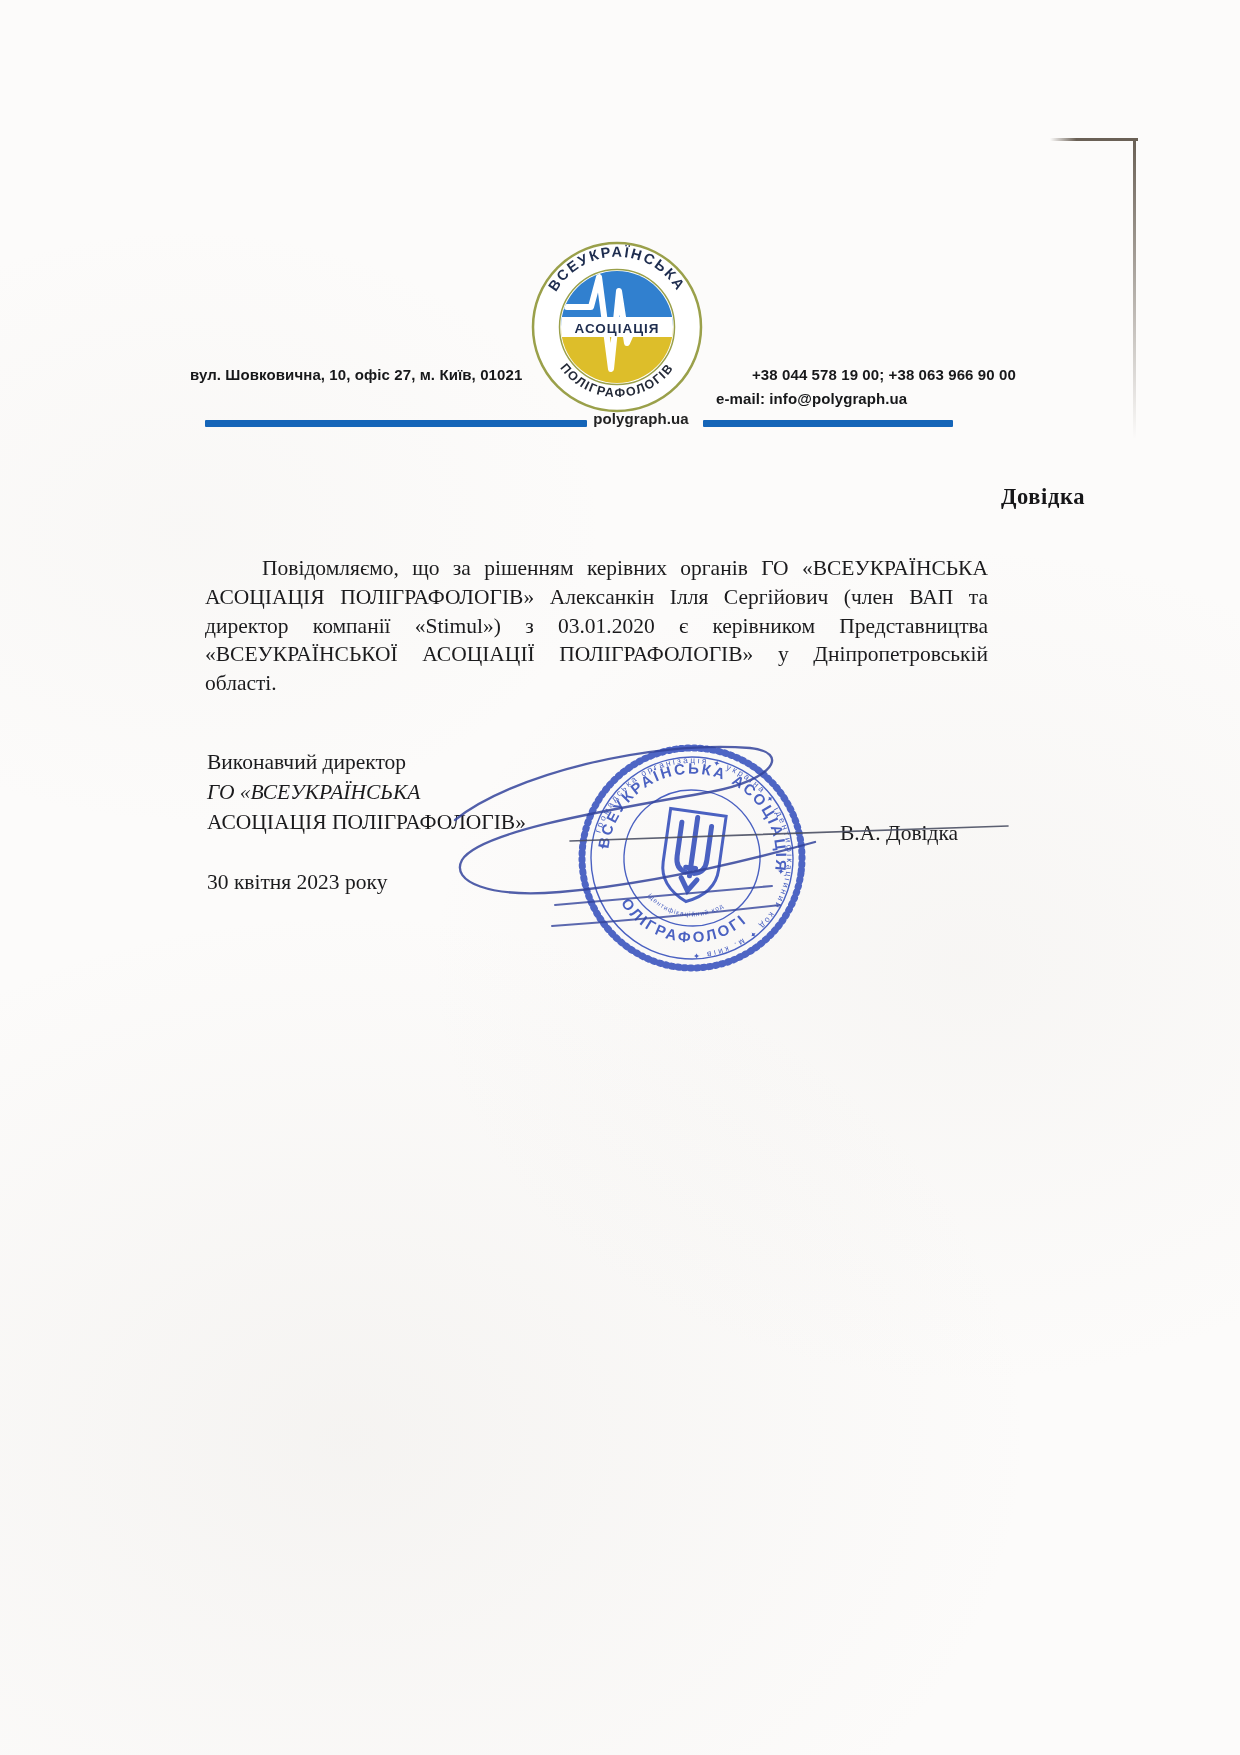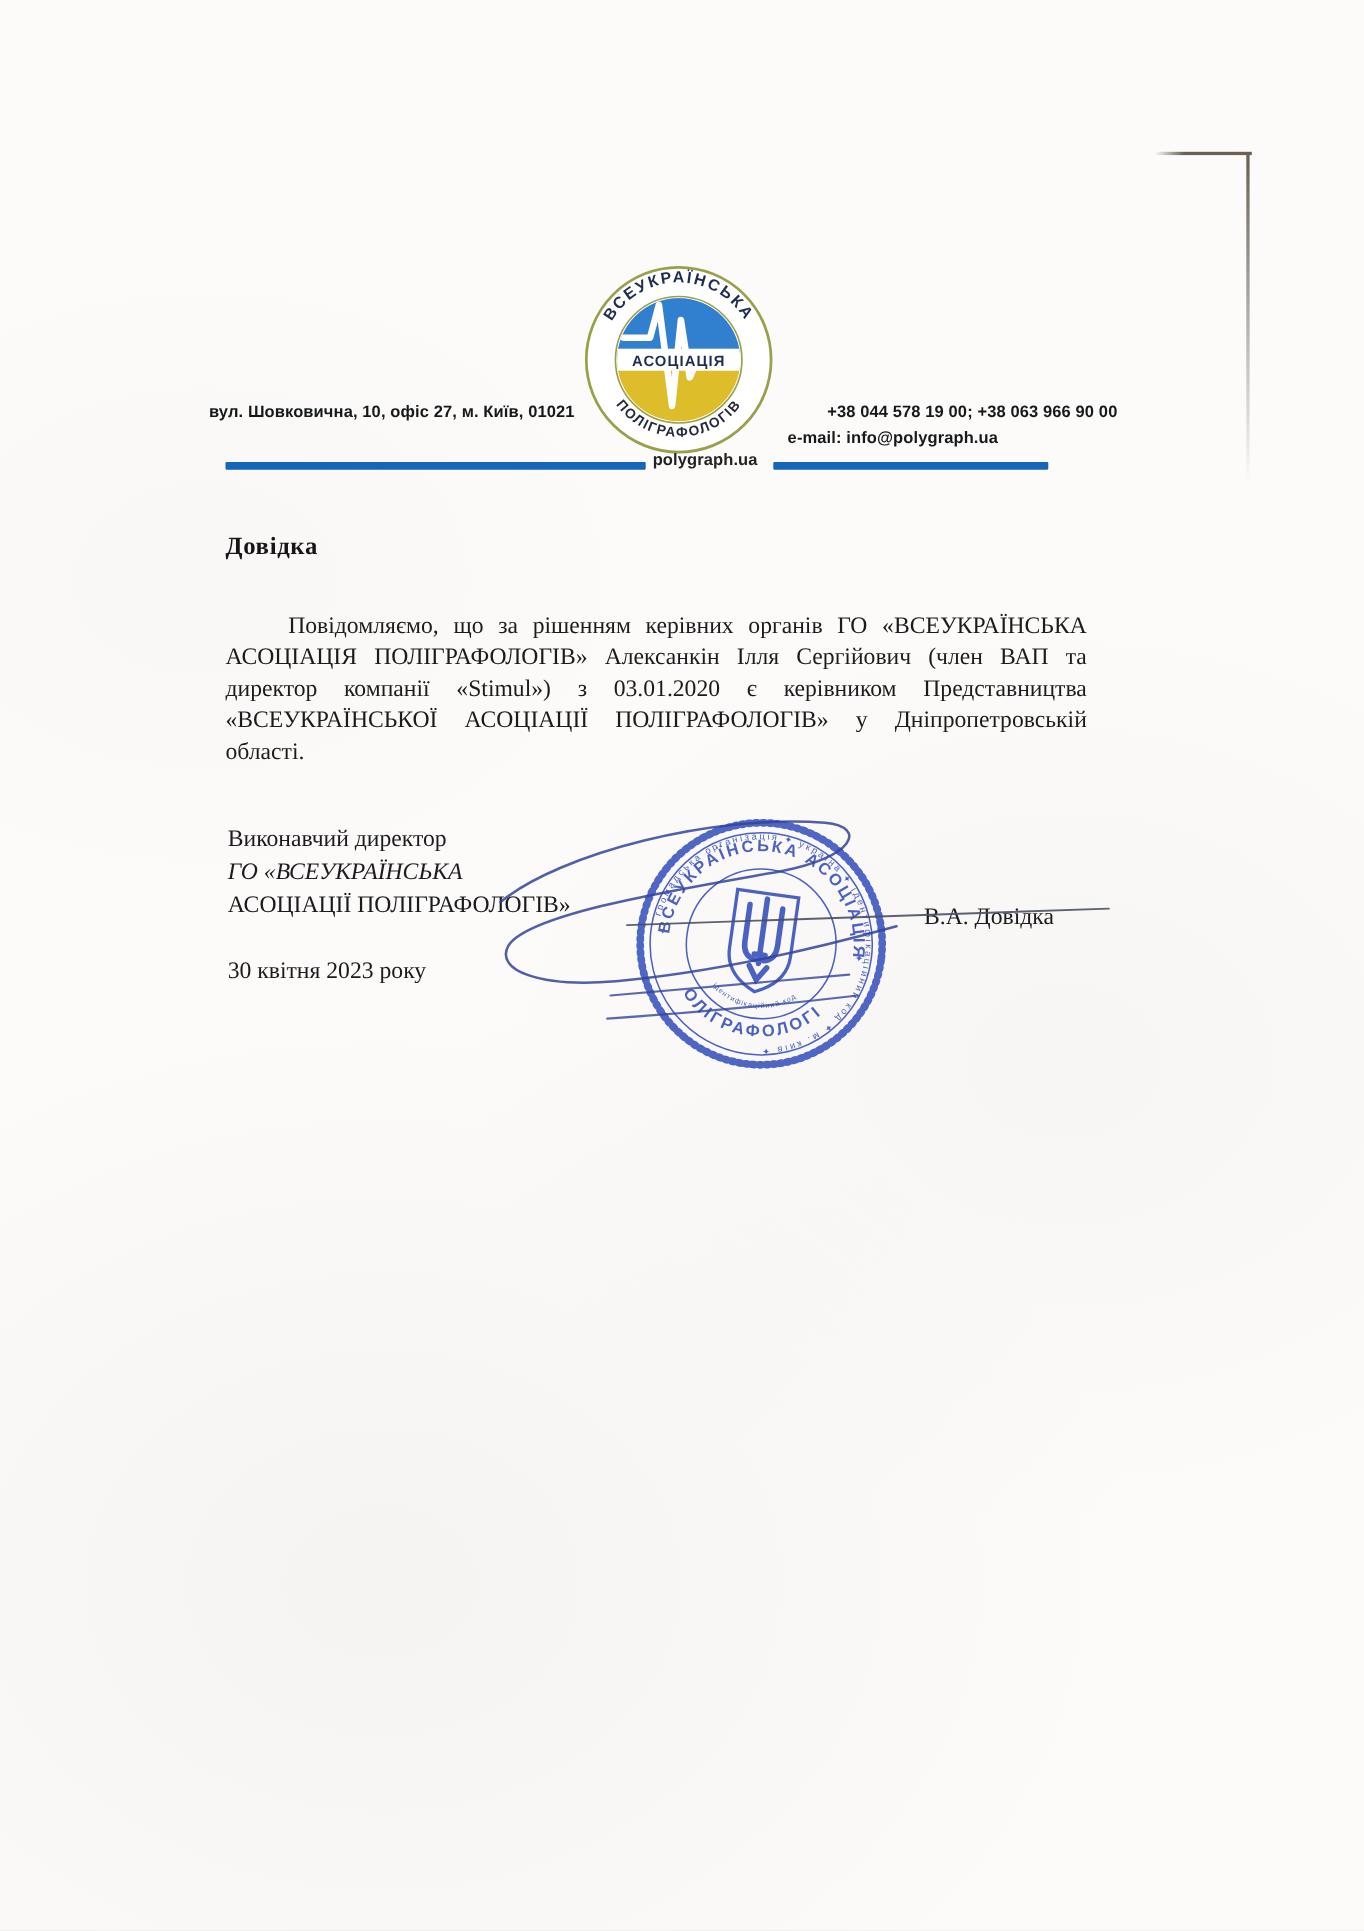--- a/index.html
+++ b/index.html
@@ -7,21 +7,21 @@
     position:relative;width:1240px;height:1755px;margin:0 auto;overflow:hidden;
     background:
       radial-gradient(1100px 850px at 28% 82%, rgba(203,198,190,.14), transparent 62%),
       radial-gradient(900px 700px at 78% 55%, rgba(203,198,190,.10), transparent 60%),
       radial-gradient(700px 500px at 15% 30%, rgba(210,206,198,.08), transparent 60%),
       #fcfbfa;
     font-family:"Liberation Sans",sans-serif;color:#1d1d1f;
   }
   .abs{position:absolute;}
   .hdr-text{position:absolute;font-weight:700;font-size:15px;color:#17181a;letter-spacing:.1px;white-space:nowrap;}
-  .doc-title{position:absolute;left:205px;top:484px;width:880px;text-align:left;
+  .doc-title{position:absolute;left:205px;top:484px;width:880px;text-align:right;
     font-family:"Liberation Serif",serif;font-weight:700;font-size:22.5px;letter-spacing:.6px;color:#161618;}
   .paragraph{position:absolute;left:205px;top:554px;width:783px;
     font-family:"Liberation Serif",serif;font-size:21.5px;line-height:28.8px;
     text-align:justify;text-indent:57px;word-spacing:2.6px;color:#1b1b1d;}
   .sig-line{position:absolute;left:207px;font-family:"Liberation Serif",serif;font-size:21.5px;color:#1b1b1d;white-space:nowrap;}
   .sig-name{position:absolute;left:840px;top:821px;font-family:"Liberation Serif",serif;font-size:21.5px;color:#1b1b1d;white-space:nowrap;}
   .rule{position:absolute;height:7px;border-radius:1px;}
   .corner-h{position:absolute;left:1050px;top:138px;width:88px;height:3px;
     background:linear-gradient(to right, rgba(106,96,85,0), #6a6055 30%);}
   .corner-v{position:absolute;left:1133px;top:139px;width:3px;height:300px;
@@ -71,21 +71,21 @@
   <div class="rule" style="left:205px;top:420px;width:382px;background:#1565b8;"></div>
   <div class="hdr-text" style="left:576px;top:410px;width:130px;text-align:center;color:#222;">polygraph.ua</div>
   <div class="rule" style="left:703px;top:420px;width:250px;background:#1565b8;"></div>
 
   <div class="doc-title">Довідка</div>
 
   <div class="paragraph">Повідомляємо, що за рішенням керівних органів ГО «ВСЕУКРАЇНСЬКА АСОЦІАЦІЯ ПОЛІГРАФОЛОГІВ» Алексанкін Ілля Сергійович (член ВАП та директор компанії «Stimul») з 03.01.2020 є керівником Представництва «ВСЕУКРАЇНСЬКОЇ АСОЦІАЦІЇ ПОЛІГРАФОЛОГІВ» у Дніпропетровській області.</div>
 
   <div class="sig-line" style="top:750px;font-family:Liberation Serif, serif;">Виконавчий директор</div>
   <div class="sig-line" style="top:780px;font-style:italic;">ГО «ВСЕУКРАЇНСЬКА</div>
-  <div class="sig-line" style="top:810px;">АСОЦІАЦІЇ ПОЛІГРАФОЛОГІВ»</div>
+  <div class="sig-line" style="top:810px;">АСОЦІАЦІЯ ПОЛІГРАФОЛОГІВ»</div>
   <div class="sig-line" style="top:870px;">30 квітня 2023 року</div>
   <div class="sig-name">В.А. Довідка</div>
 
   <svg class="abs" style="left:570px;top:736px;" width="244" height="244" viewBox="-122 -122 244 244">
     <defs>
       <path id="stampRing" d="M -95,0 A 95,95 0 1 1 95,0 A 95,95 0 1 1 -95,0" fill="none"></path>
       <path id="stampArcTop" d="M -81,22 A 84,84 0 1 1 81,22" fill="none"></path>
       <path id="stampArcBottom" d="M -67,51 A 84,84 0 0 0 67,51" fill="none"></path>
       <path id="stampArcInner" d="M -48,33 A 58,58 0 0 0 48,33" fill="none"></path>
     </defs>

